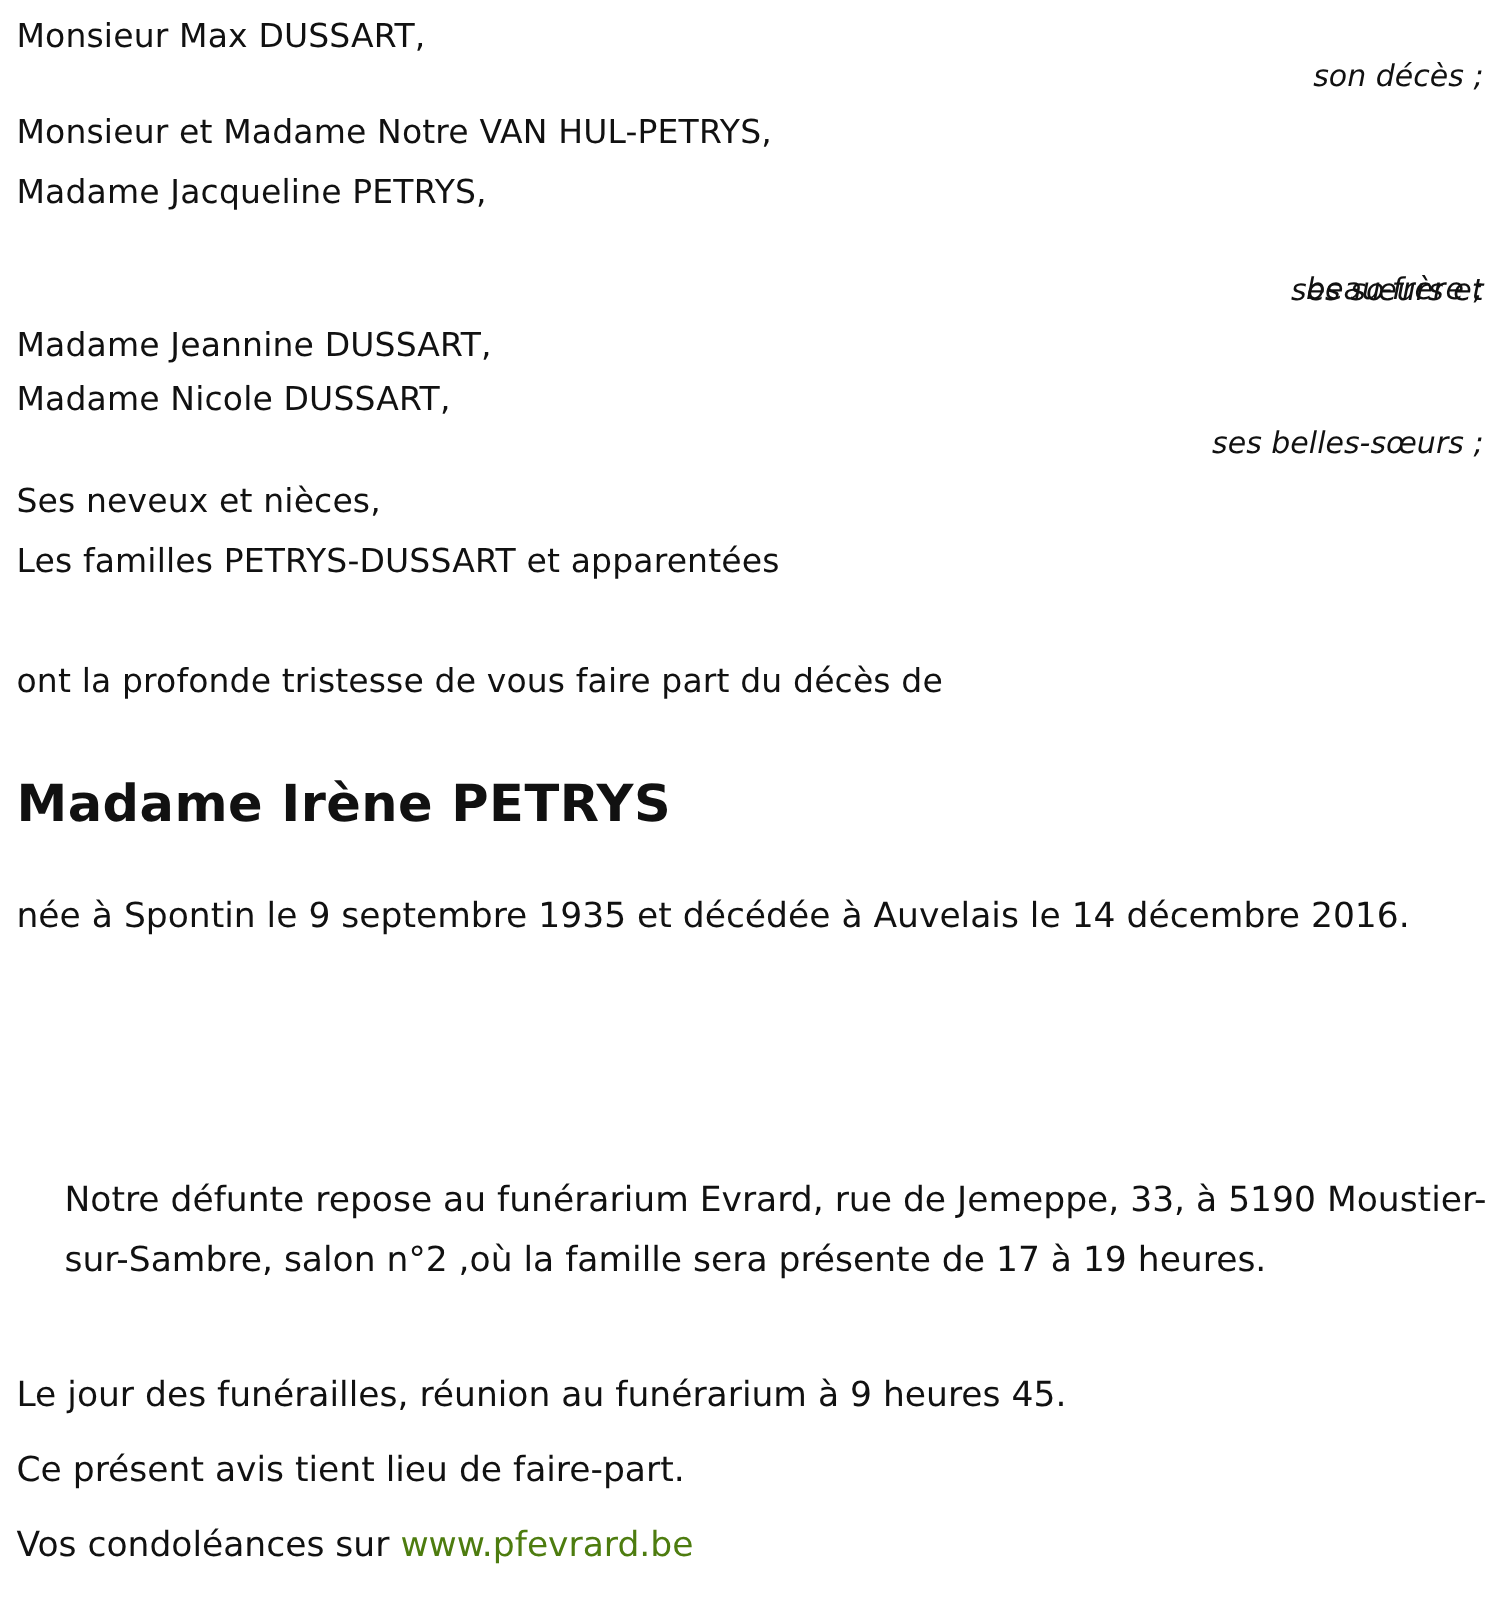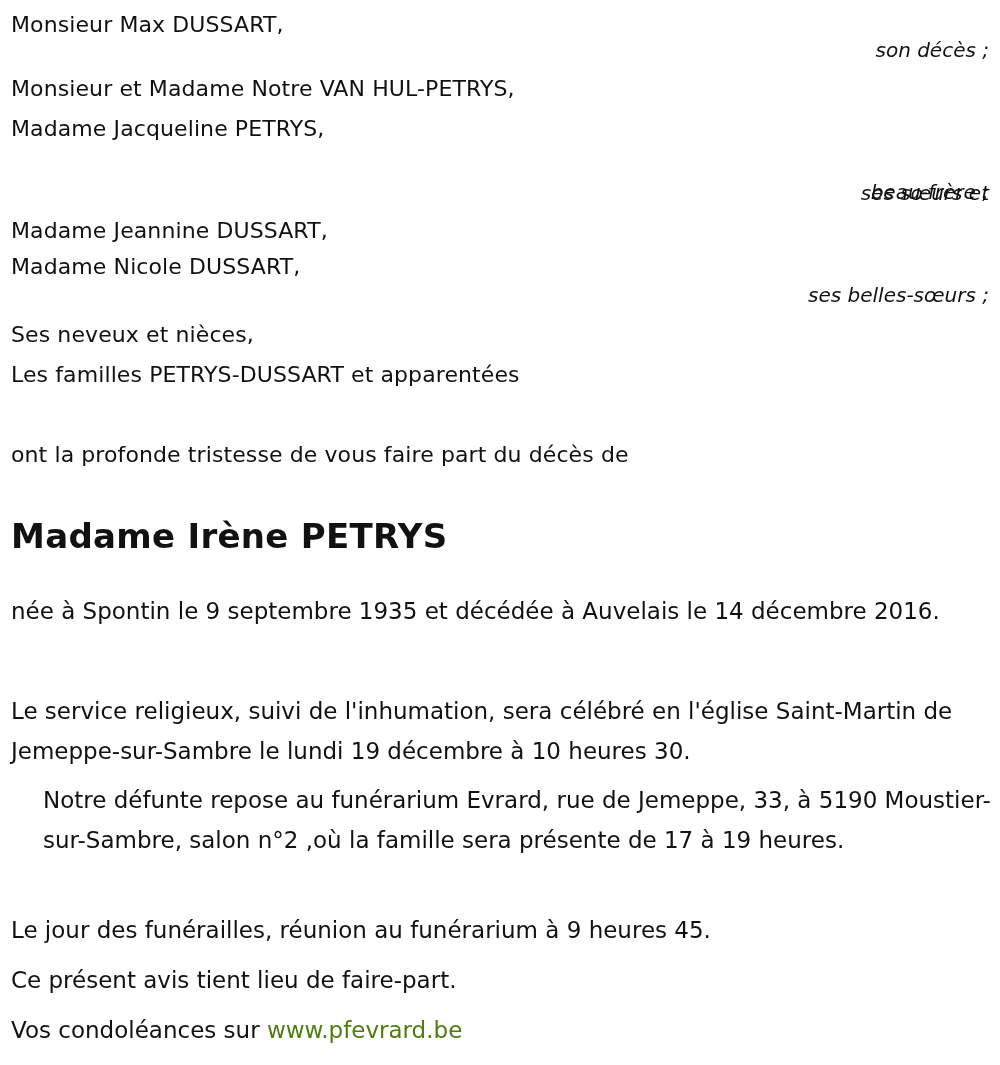--- a/index.html
+++ b/index.html
@@ -77,21 +77,20 @@
   <div class="role" style="top:281px;">ses belles-sœurs ;</div>
 
   <div class="line" style="top:320px;">Ses neveux et nièces,</div>
   <div class="line" style="top:360px;">Les familles PETRYS-DUSSART et apparentées</div>
 
   <div class="line" style="top:440px;">ont la profonde tristesse de vous faire part du décès de</div>
 
   <div class="title">Madame Irène PETRYS</div>
 
   <div class="para" style="top:572px;margin-top:19px;">née à Spontin le 9 septembre 1935 et décédée à Auvelais le 14 décembre 2016.</div>
-  <div class="para" style="top:691px;">Le service religieux, suivi de l'inhumation, sera célébré en l'église Saint-Martin de Jemeppe-sur-Sambre le lundi 19 décembre à 10 heures 30.</div>
   <div class="para" style="top:780px;margin-left:32px;">Notre défunte repose au funérarium Evrard, rue de Jemeppe, 33, à 5190 Moustier-sur-Sambre, salon n°2 ,où la famille sera présente de 17 à 19 heures.</div>
   <div class="para" style="top:910px;">Le jour des funérailles, réunion au funérarium à 9 heures 45.</div>
   <div class="para" style="top:960px;">Ce présent avis tient lieu de faire-part.</div>
   <div class="para" style="top:1010px;">
     <span>Vos condoléances sur </span><a class="link" href="#">www.pfevrard.be</a>
   </div>
 
 </div>
 
 </body></html>

